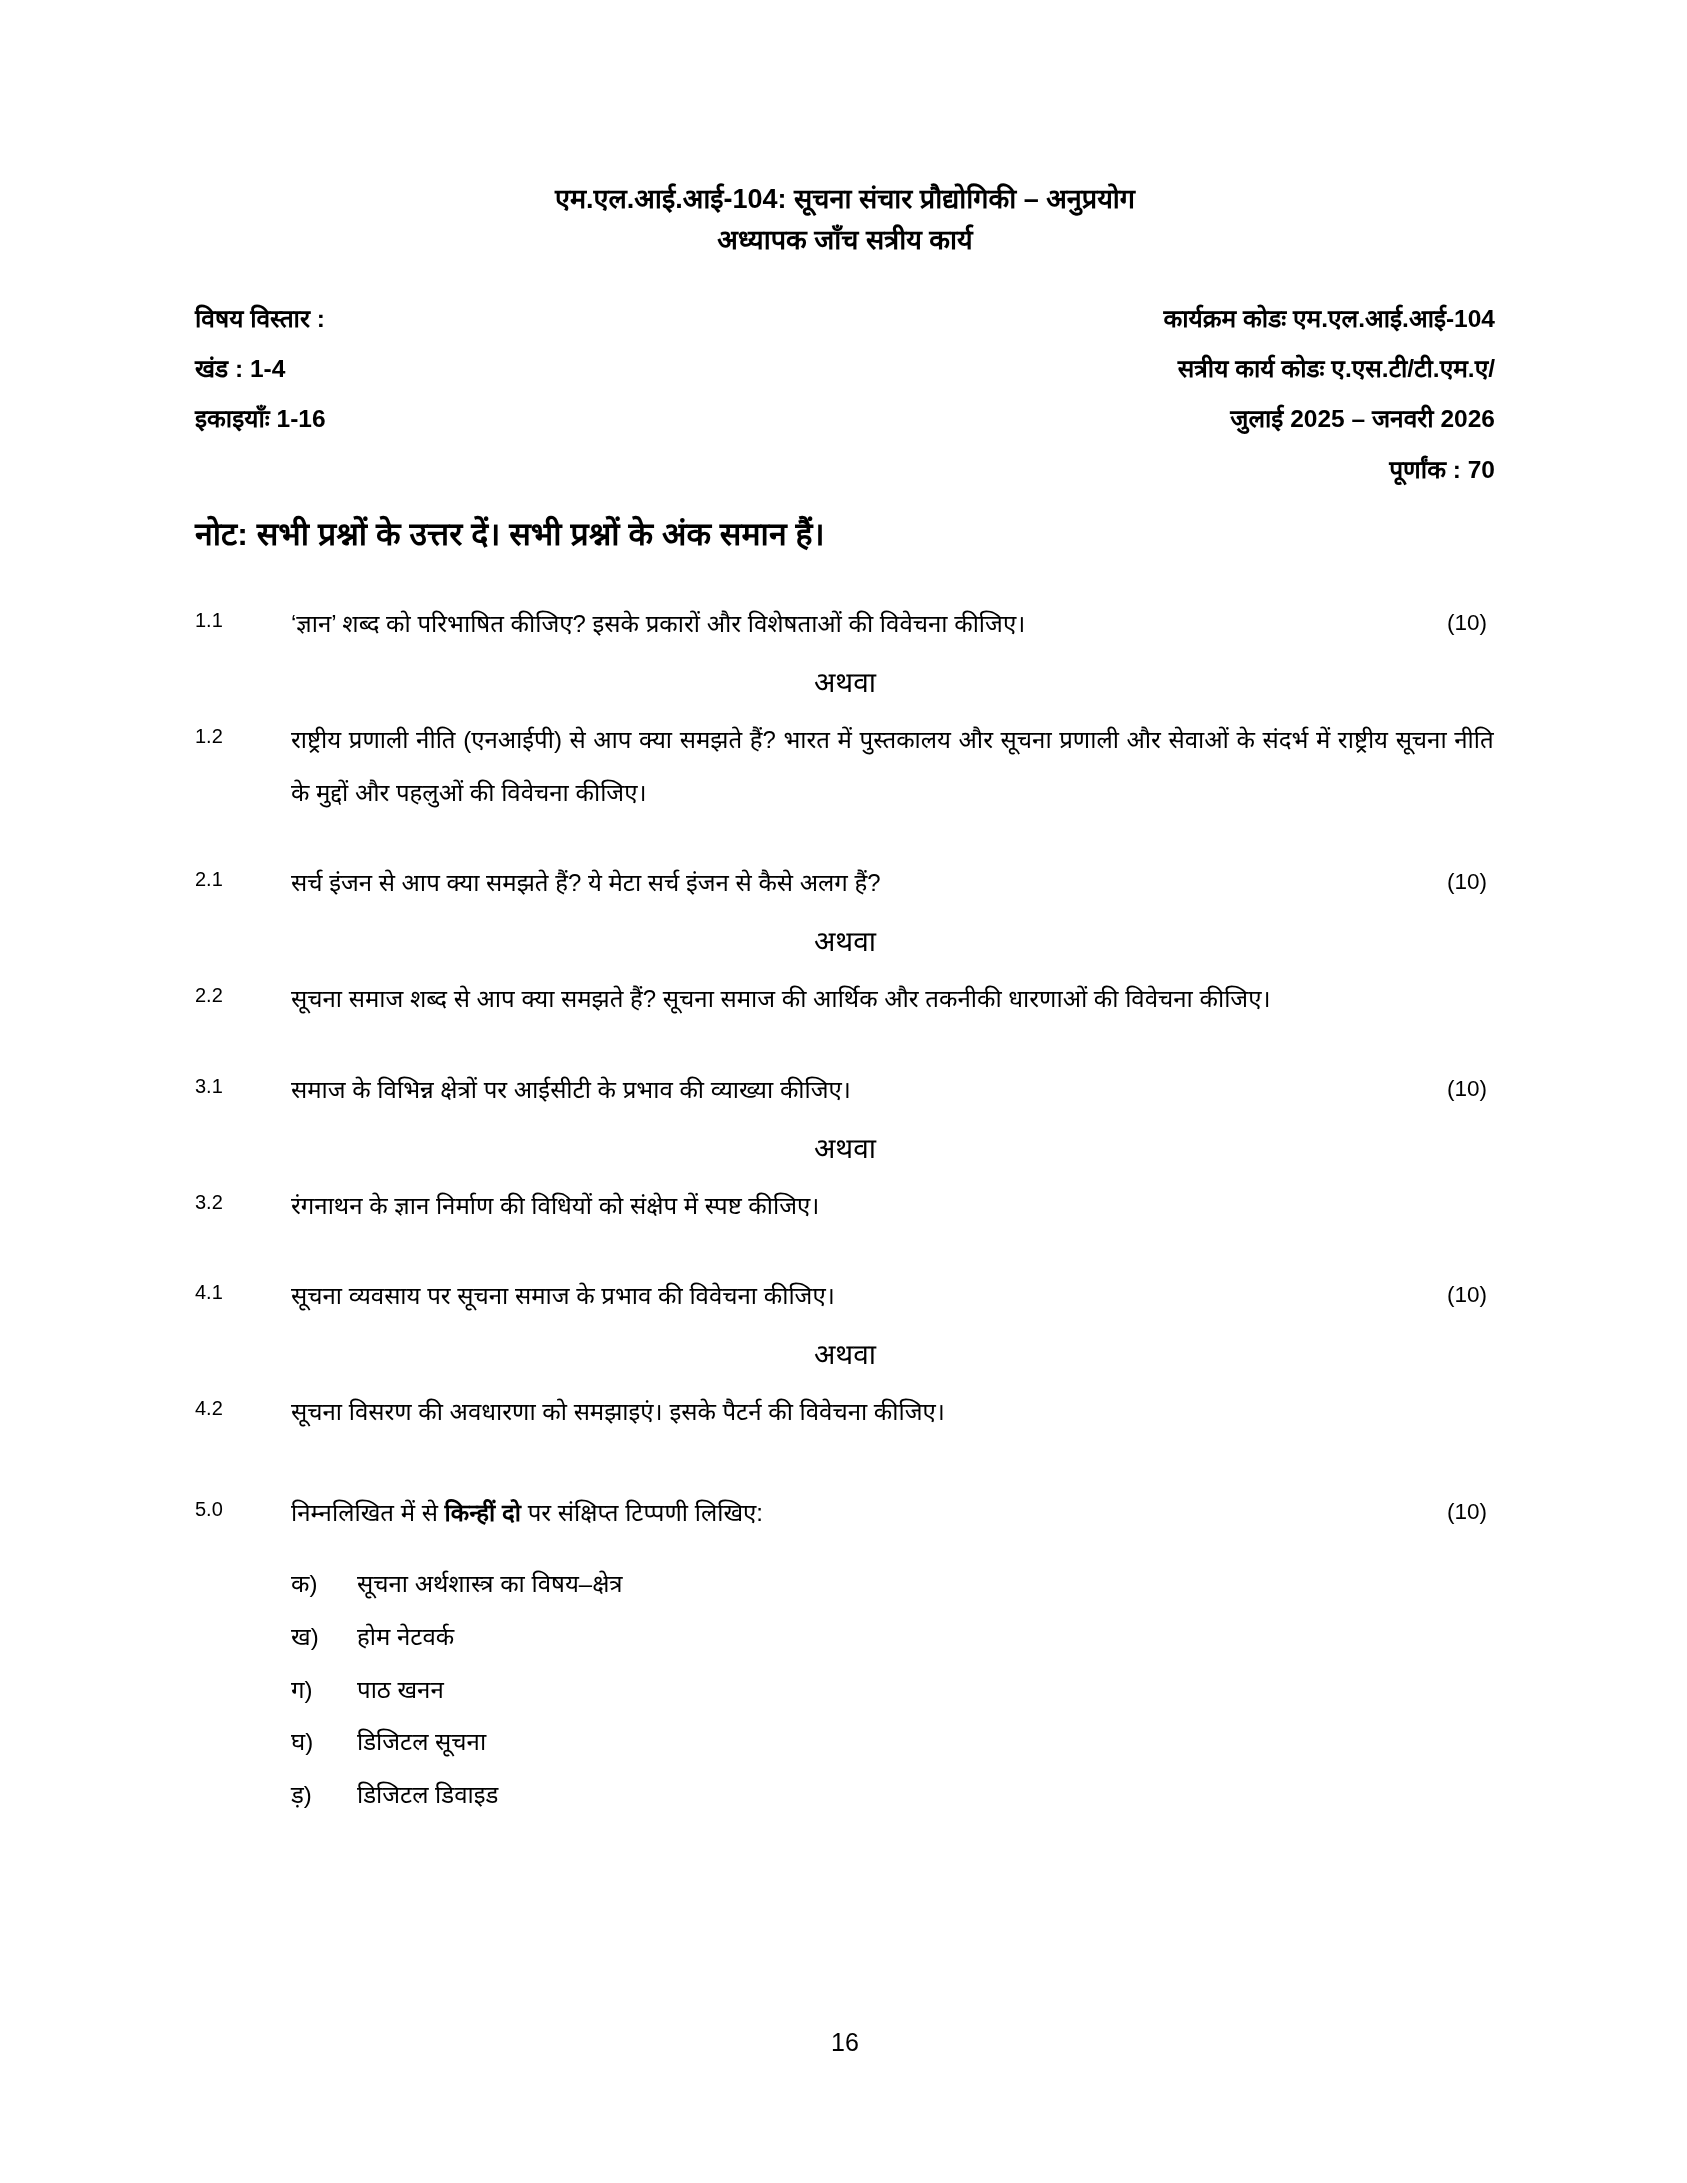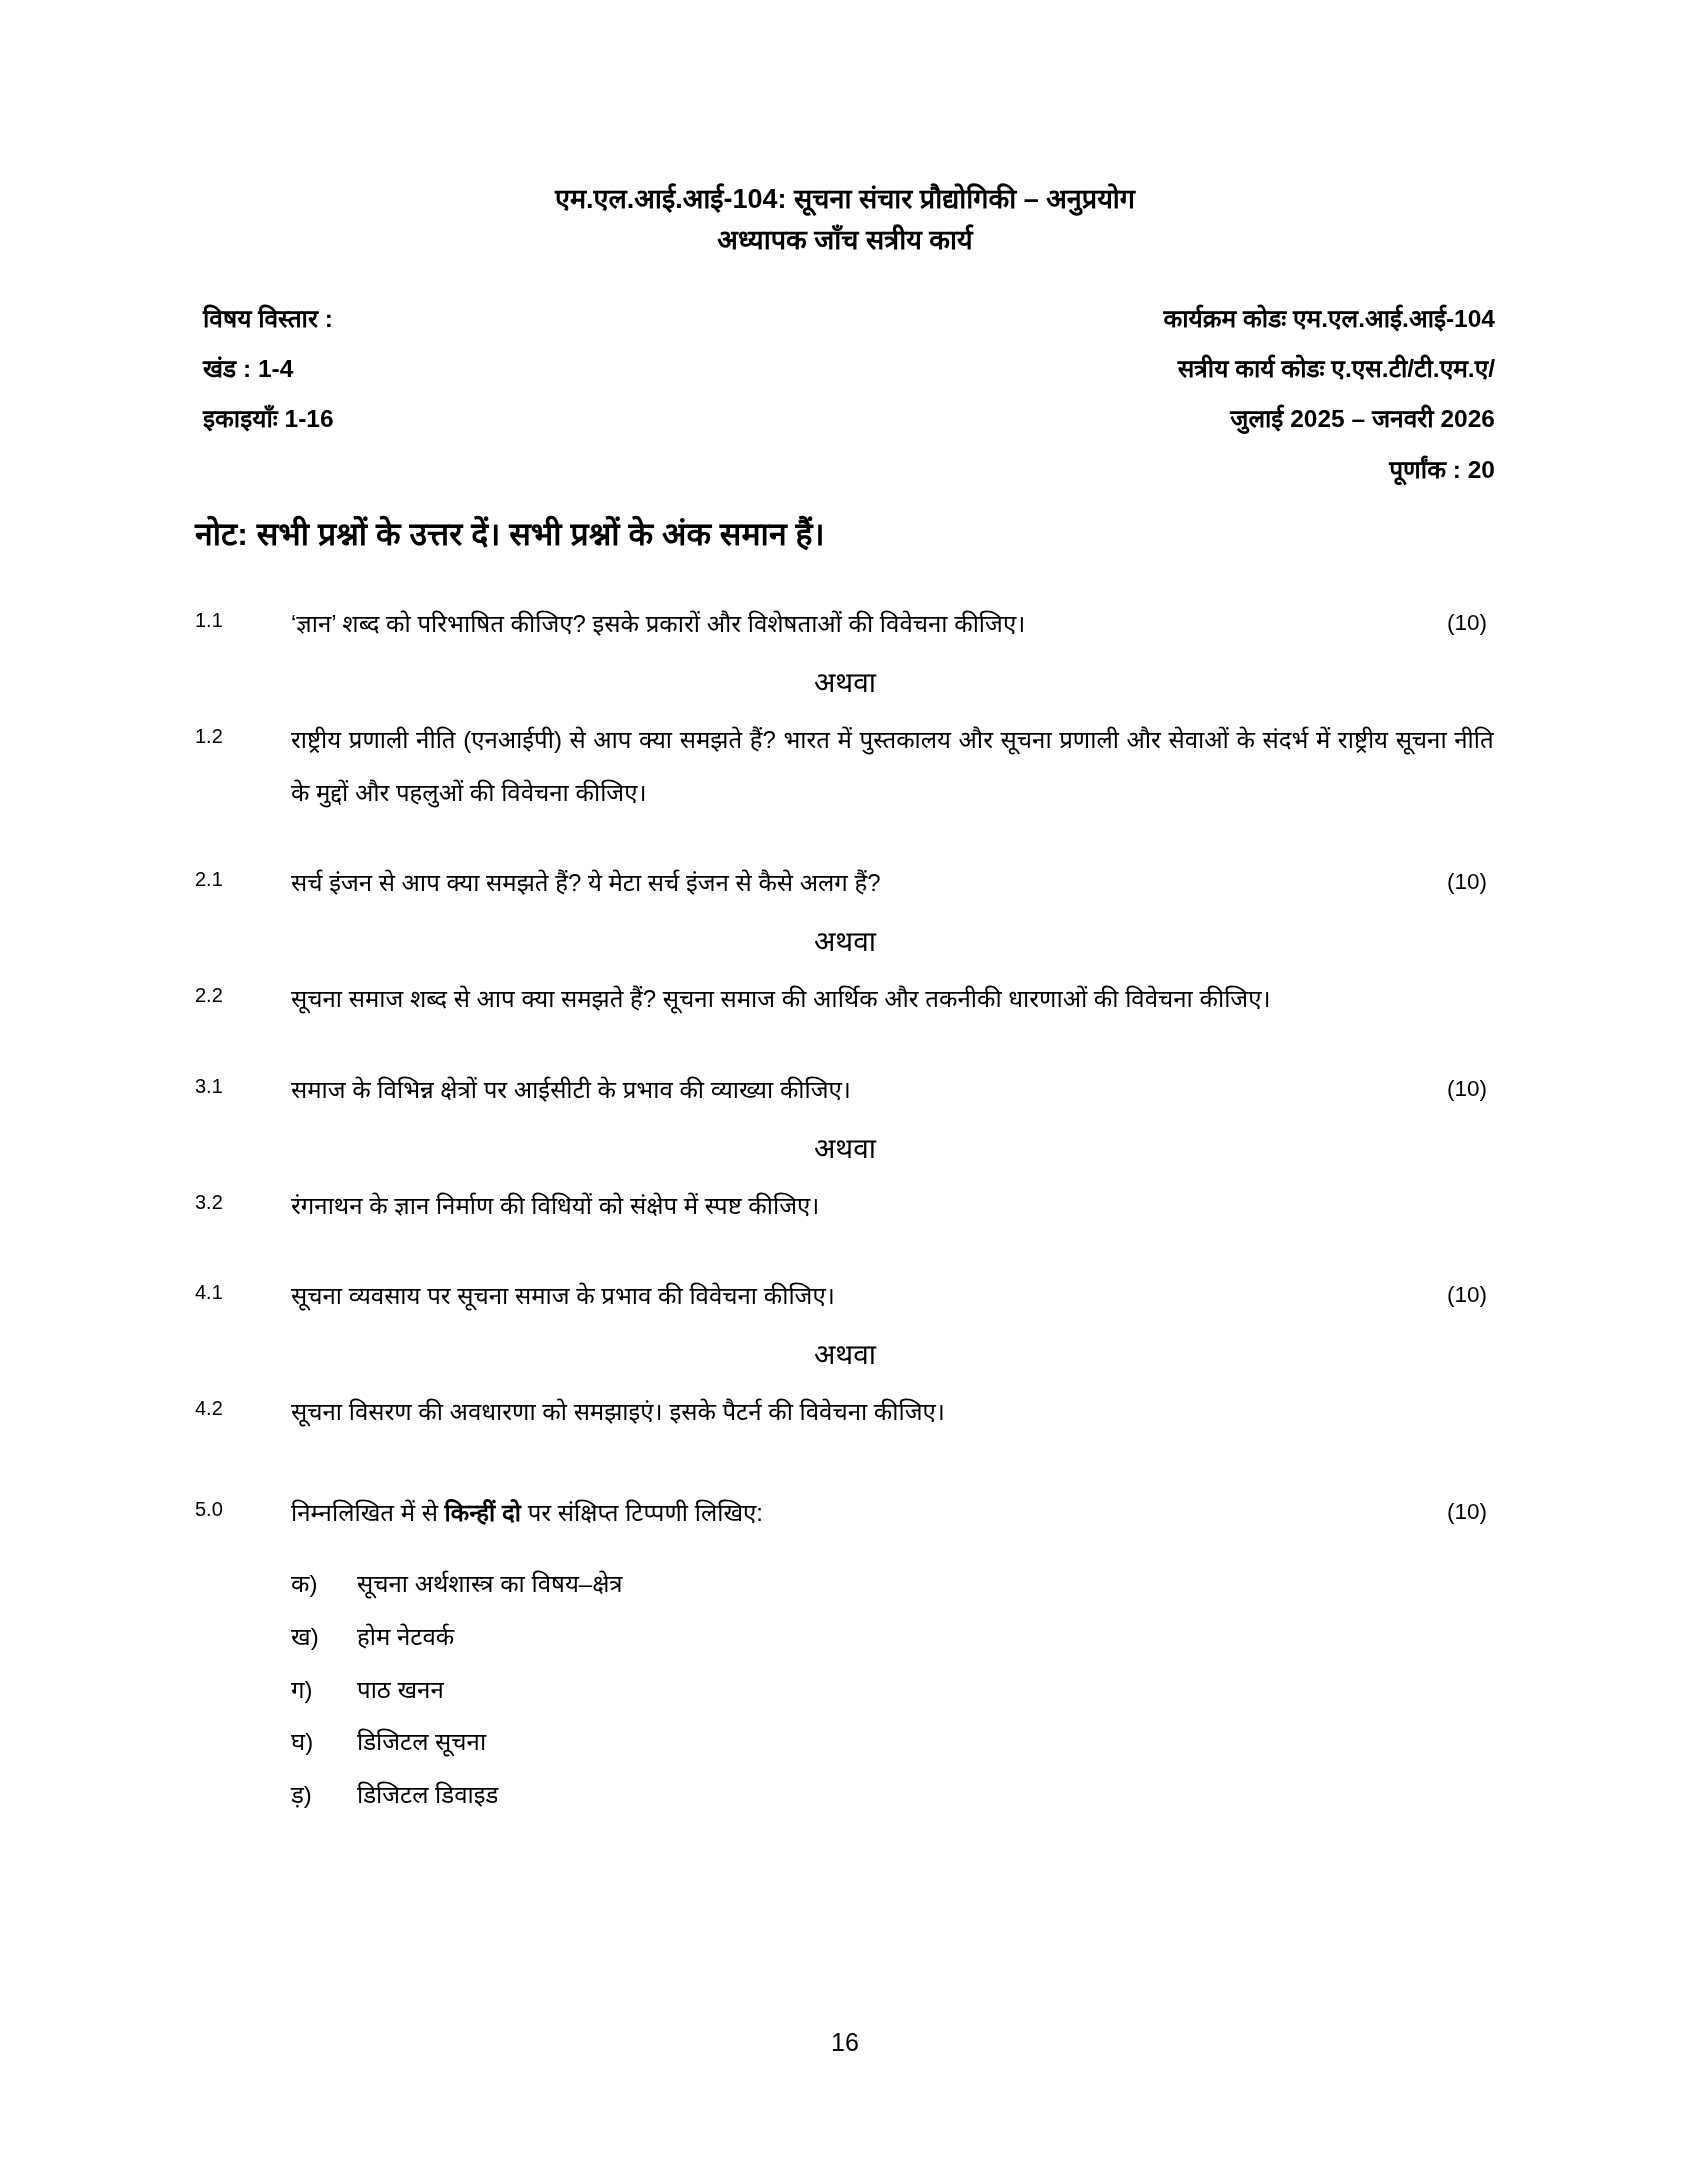--- a/index.html
+++ b/index.html
@@ -25,21 +25,21 @@
     line-height: 1.5;
   }
   .meta {
     display: flex;
     justify-content: space-between;
     align-items: flex-start;
     font-weight: bold;
     font-size: 24.5px;
     margin-top: 34px;
   }
-  .meta-left div, .meta-right div { line-height: 2.05; white-space: nowrap; margin-left: 8px; }
+  .meta-left div, .meta-right div { line-height: 2.05; white-space: nowrap; }
   .meta-right { text-align: right; }
   .note {
     font-weight: bold;
     font-size: 32px;
     margin-top: 14px;
     line-height: 1.6;
   }
   .q-block {
     position: relative;
     display: grid;
@@ -94,21 +94,21 @@
   <div class="meta">
     <div class="meta-left">
       <div>विषय विस्तार :</div>
       <div>खंड : 1-4</div>
       <div>इकाइयाँः 1-16</div>
     </div>
     <div class="meta-right">
       <div>कार्यक्रम कोडः एम.एल.आई.आई-104</div>
       <div>सत्रीय कार्य कोडः ए.एस.टी/टी.एम.ए/</div>
       <div>जुलाई 2025 – जनवरी 2026</div>
-      <div>पूर्णांक : 20</div>
+      <div>पूर्णांक : 70</div>
     </div>
   </div>
 
   <div class="note">नोट: सभी प्रश्नों के उत्तर दें। सभी प्रश्नों के अंक समान हैं।</div>
 
   <div class="q-block q-main">
     <div class="q-num">1.1</div>
     <div class="q-text q-text-short">‘ज्ञान’ शब्द को परिभाषित कीजिए? इसके प्रकारों और विशेषताओं की विवेचना कीजिए।</div>
     <div class="q-marks">(10)</div>
   </div>

